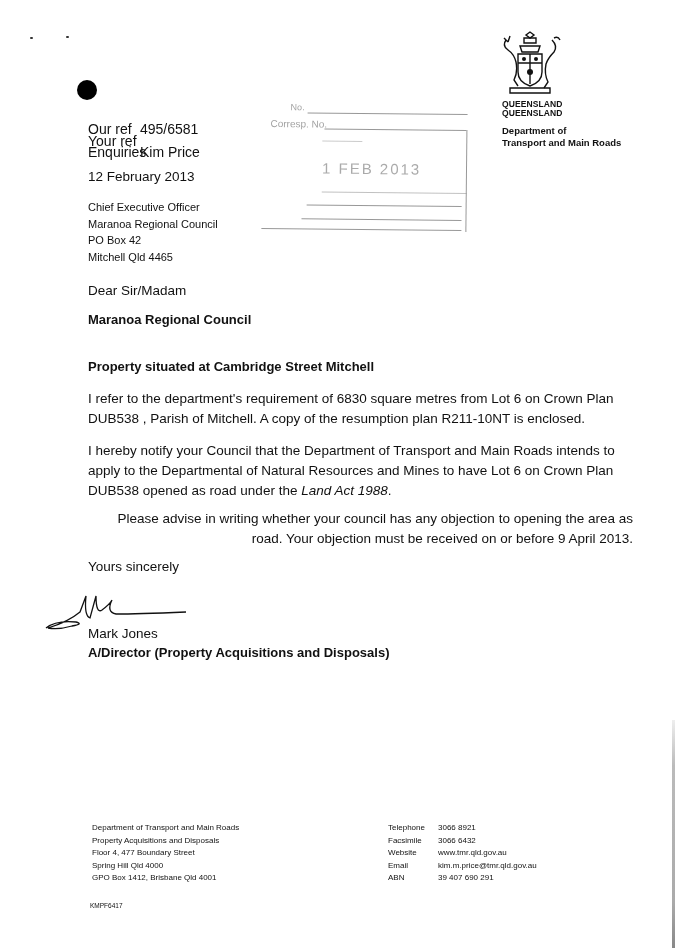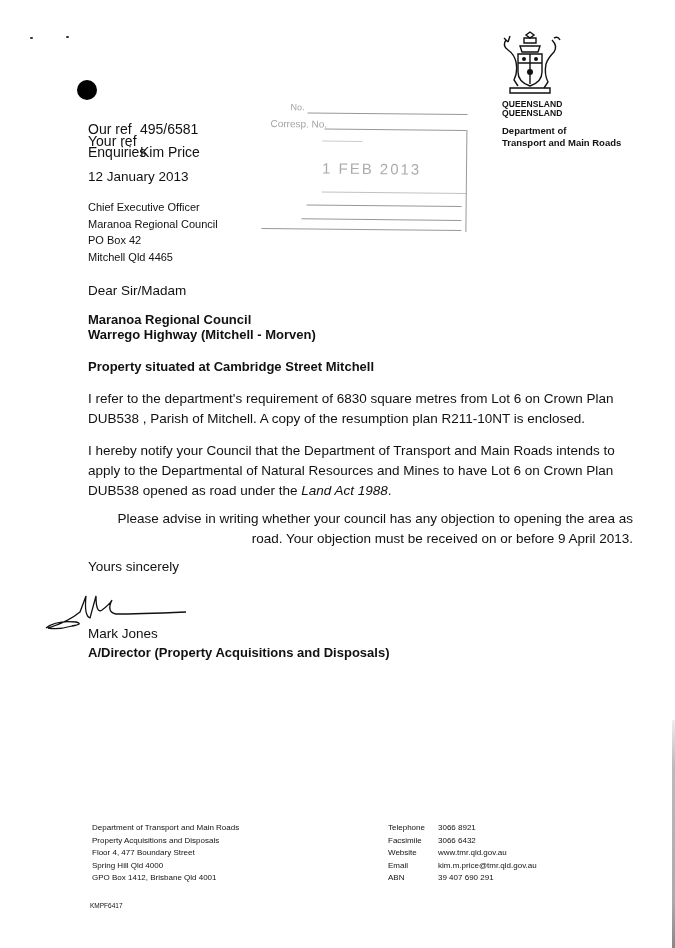--- a/index.html
+++ b/index.html
@@ -97,21 +97,21 @@
   </div>
   <div class="row">
     <span class="lbl">Your ref</span>
     <span></span>
   </div>
   <div class="row">
     <span class="lbl">Enquiries</span>
     <span>Kim Price</span>
   </div>
 </div>
-<div class="abs date">12 January 2013</div>
+<div class="abs date">12 February 2013</div>
 
 <div class="abs stamp">
   <span class="t" style="left:28px;top:-2px;">No.</span>
   <div class="ln" style="left:45px;top:8px;width:160px;"></div>
   <span class="t" style="left:8px;top:14px;font-size:10px;">Corresp. No.</span>
   <div class="ln" style="left:62px;top:24px;width:142px;"></div>
   <div class="ln" style="left:60px;top:36px;width:40px;opacity:0.5;"></div>
   <span class="date-stamp">1 FEB 2013</span>
   <div class="ln" style="left:60px;top:87px;width:145px;opacity:0.6;"></div>
   <div class="ln" style="left:45px;top:100px;width:155px;"></div>
@@ -124,21 +124,20 @@
   <div>Chief Executive Officer</div>
   <div>Maranoa Regional Council</div>
   <div>PO Box 42</div>
   <div>Mitchell  Qld  4465</div>
 </div>
 
 <div class="abs salutation">Dear Sir/Madam</div>
 
 <div class="abs subj">
   <div>Maranoa Regional Council</div>
-  <div>Warrego Highway (Mitchell - Morven)</div>
 </div>
 <div class="abs subj2">Property situated at Cambridge Street Mitchell</div>
 
 <div class="abs para p1">I refer to the department's requirement of 6830 square metres from Lot 6 on Crown Plan DUB538 , Parish of Mitchell.  A copy of the resumption plan R211-10NT is enclosed.</div>
 <div class="abs para p2"><span>I hereby notify your Council that the Department of Transport and Main Roads intends to apply to the Departmental of Natural Resources and Mines to have Lot 6 on Crown Plan DUB538 opened as road under the </span><i>Land Act 1988</i><span>.</span></div>
 <div class="abs para p3">Please advise in writing whether your council has any objection to opening the area as road. Your objection must be received on or before 9 April 2013.</div>
 
 <div class="abs closing">Yours sincerely</div>
 
 <svg class="abs signature" viewBox="0 0 145 48">

